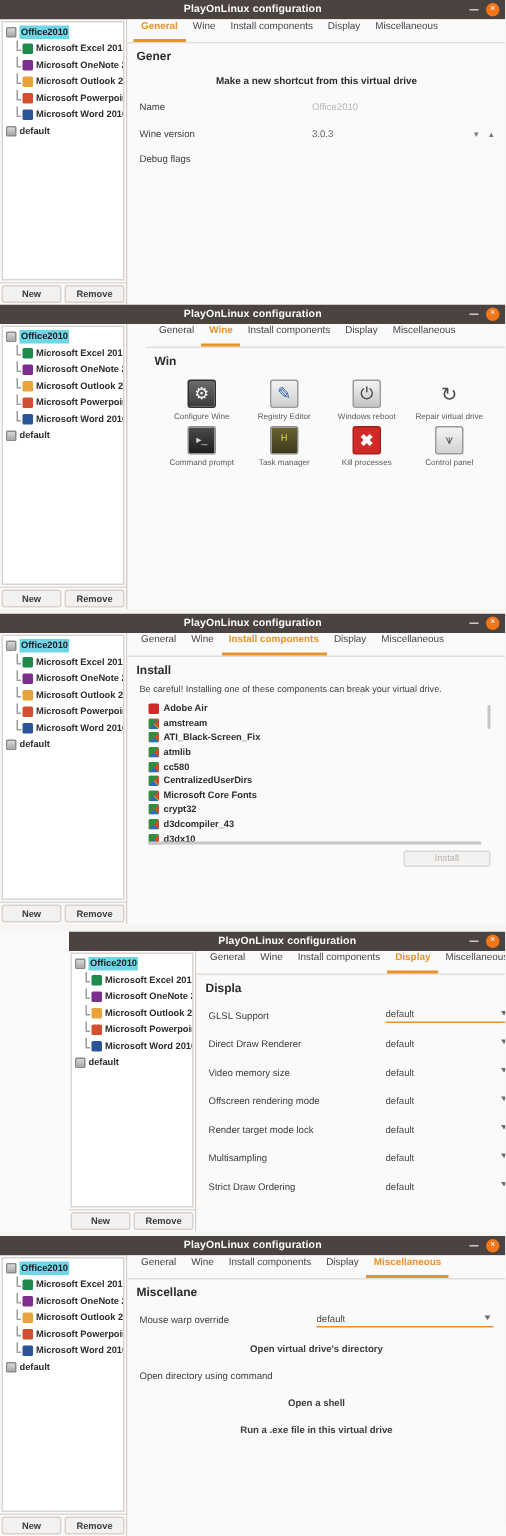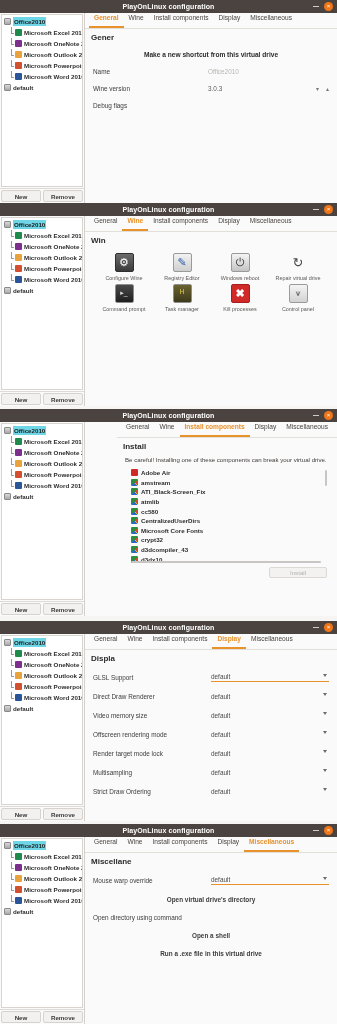--- a/index.html
+++ b/index.html
@@ -315,21 +315,21 @@
       </div>
     </div>
     <div class="window" style="top: 203px; height: 203px;">
       <div class="titlebar">
         <div class="title">PlayOnLinux configuration</div>
         <div class="tb-buttons">
           <span class="tb-min"></span>
           <span class="tb-close">×</span>
         </div>
       </div>
-      <div class="wbody" style="height: 190px;">
+      <div class="wbody" style="height: 190px; gap: 12px;">
         <div class="sidebar">
           <div class="tree">
             <div class="tree-row selected">
               <span class="ico drive"></span>
               <span class="lbl">Office2010</span>
             </div>
             <div class="tree-row child">
               <span class="twig"></span>
               <span class="ico excel"></span>
               <span class="lbl">Microsoft Excel 2010</span>
@@ -413,21 +413,21 @@
       </div>
     </div>
     <div class="window" style="top: 409px; height: 207px;">
       <div class="titlebar">
         <div class="title">PlayOnLinux configuration</div>
         <div class="tb-buttons">
           <span class="tb-min"></span>
           <span class="tb-close">×</span>
         </div>
       </div>
-      <div class="wbody" style="height: 194px; gap: 32px;">
+      <div class="wbody" style="height: 194px;">
         <div class="sidebar">
           <div class="tree">
             <div class="tree-row selected">
               <span class="ico drive"></span>
               <span class="lbl">Office2010</span>
             </div>
             <div class="tree-row child">
               <span class="twig"></span>
               <span class="ico excel"></span>
               <span class="lbl">Microsoft Excel 2010</span>
@@ -518,21 +518,21 @@
               <div class="vscroll"></div>
               <div class="hscroll"></div>
             </div>
             <div class="install-btn-row">
               <button class="install-btn">Install</button>
             </div>
           </div>
         </div>
       </div>
     </div>
-    <div class="window" style="top: 621px; height: 200px;">
+    <div class="window" style="top: 621px; height: 200px; padding-left: 46px;">
       <div class="titlebar">
         <div class="title">PlayOnLinux configuration</div>
         <div class="tb-buttons">
           <span class="tb-min"></span>
           <span class="tb-close">×</span>
         </div>
       </div>
       <div class="wbody" style="height: 187px;">
         <div class="sidebar">
           <div class="tree">

